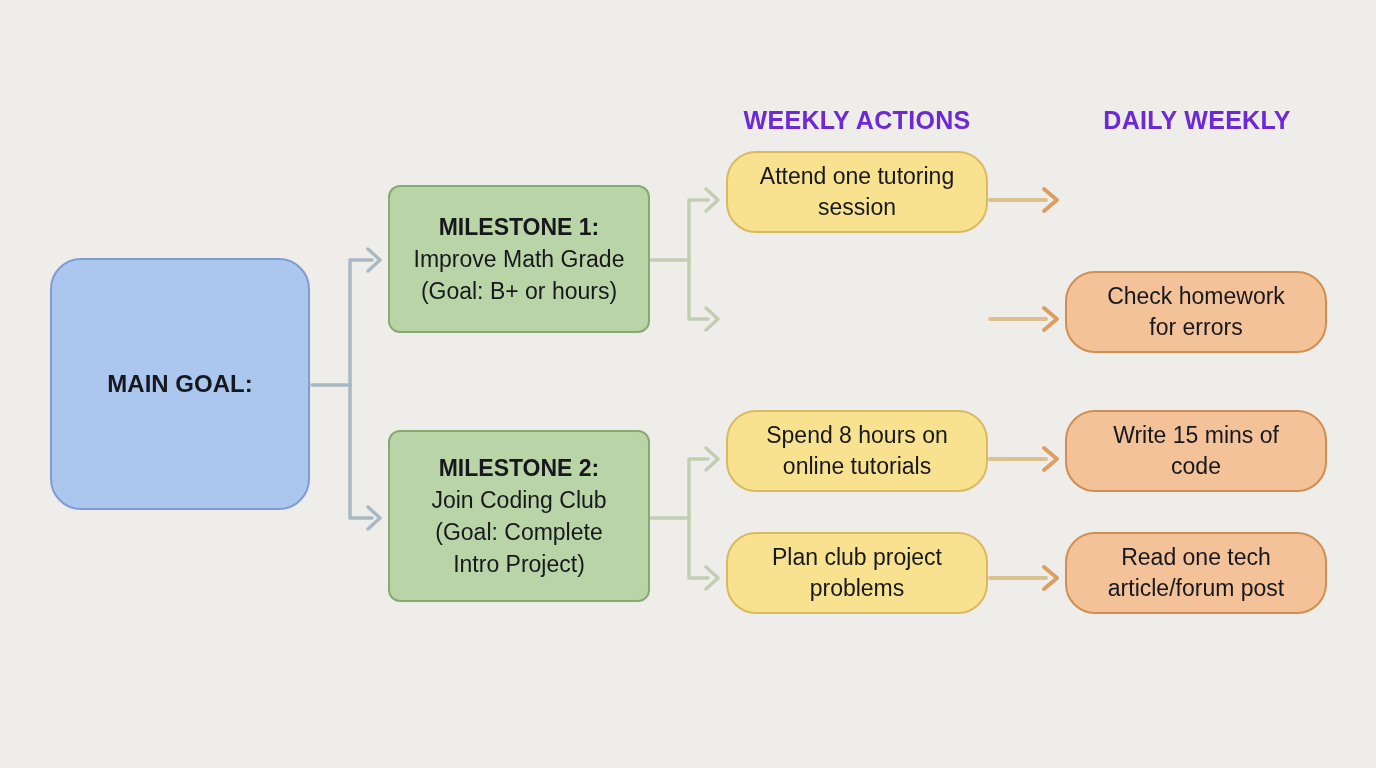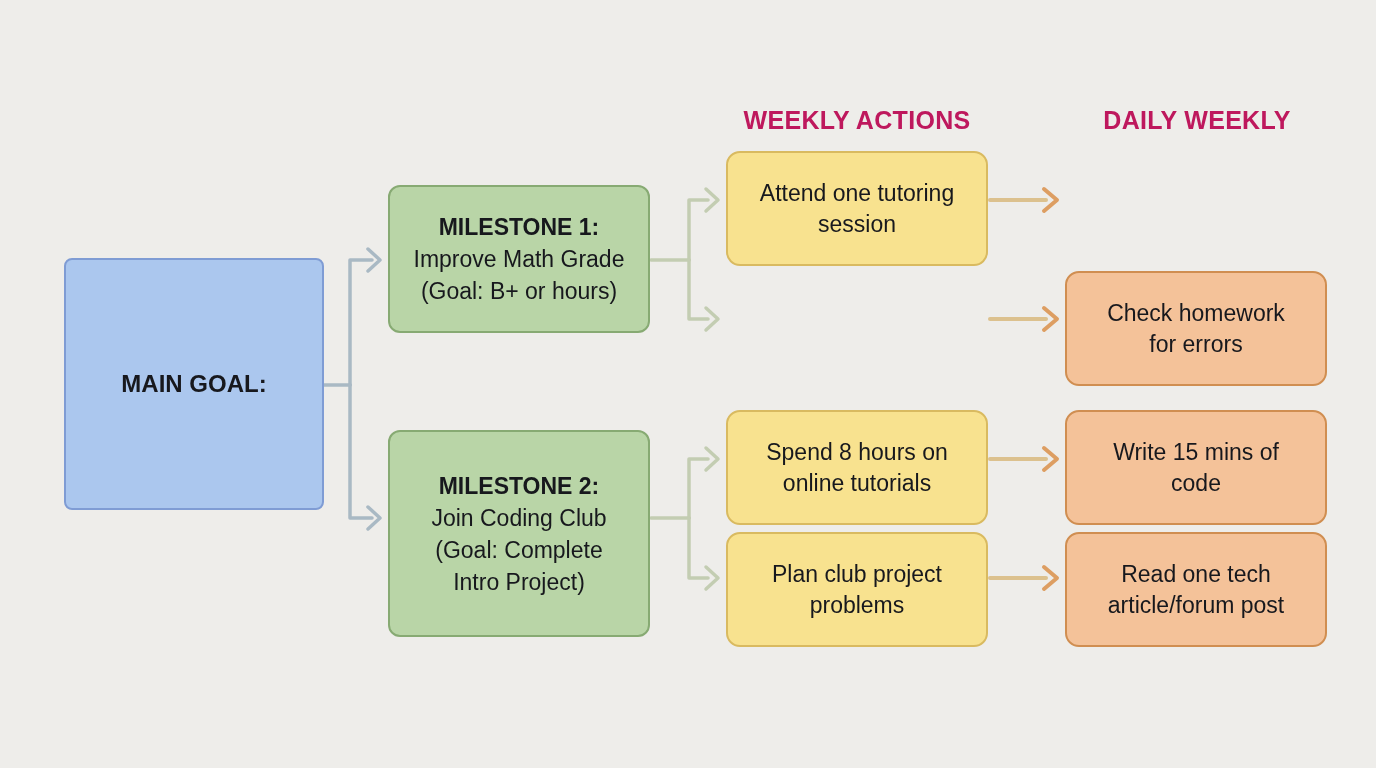--- a/index.html
+++ b/index.html
@@ -25,36 +25,36 @@
   .node{
     position:absolute; box-sizing:border-box;
     display:flex; flex-direction:column; justify-content:center; align-items:center;
     text-align:center;
   }
   .node-title{font-weight:bold;}
   .node-lines{white-space:pre-line;}
   .main-goal{
     left:50px; top:258px; width:260px; height:252px;
     background:var(--main-goal-fill); border:2px solid var(--main-goal-border);
-    border-radius:8px; font-size:24px; line-height:32px;margin-left:14px;
+    border-radius:31px; font-size:24px; line-height:32px;
   }
   .milestone{
     left:388px; width:262px;
     background:var(--milestone-fill); border:2px solid var(--milestone-border);
     border-radius:12px; font-size:23px; line-height:32px;
   }
   .milestone-1{top:185px; height:148px;}
-  .milestone-2{top:430px; height:207px;}
-  .card{width:262px; height:115px; border-radius:14px; font-size:23px; line-height:31px;}
+  .milestone-2{top:430px; height:172px;}
+  .card{width:262px; height:82px; border-radius:30px; font-size:23px; line-height:31px;}
   .weekly{left:726px; background:var(--weekly-fill); border:2px solid var(--weekly-border);}
   .daily{left:1065px; background:var(--daily-fill); border:2px solid var(--daily-border);}
   .row-1{top:151px}.row-2{top:271px}.row-3{top:410px}.row-4{top:532px}
   .col-header{
     position:absolute; top:106px; transform:translateX(-50%);
-    font-weight:bold; font-size:25px; letter-spacing:0.3px; color:#be185d; white-space:nowrap;
+    font-weight:bold; font-size:25px; letter-spacing:0.3px; color:#6d28d9; white-space:nowrap;
   }
   .weekly-h{left:857px;}
   .daily-h{left:1197px;}
 </style>
 </head>
 <body>
 
 <div class="canvas">
 
   <svg class="connectors" viewBox="0 0 1376 768" aria-hidden="true">

